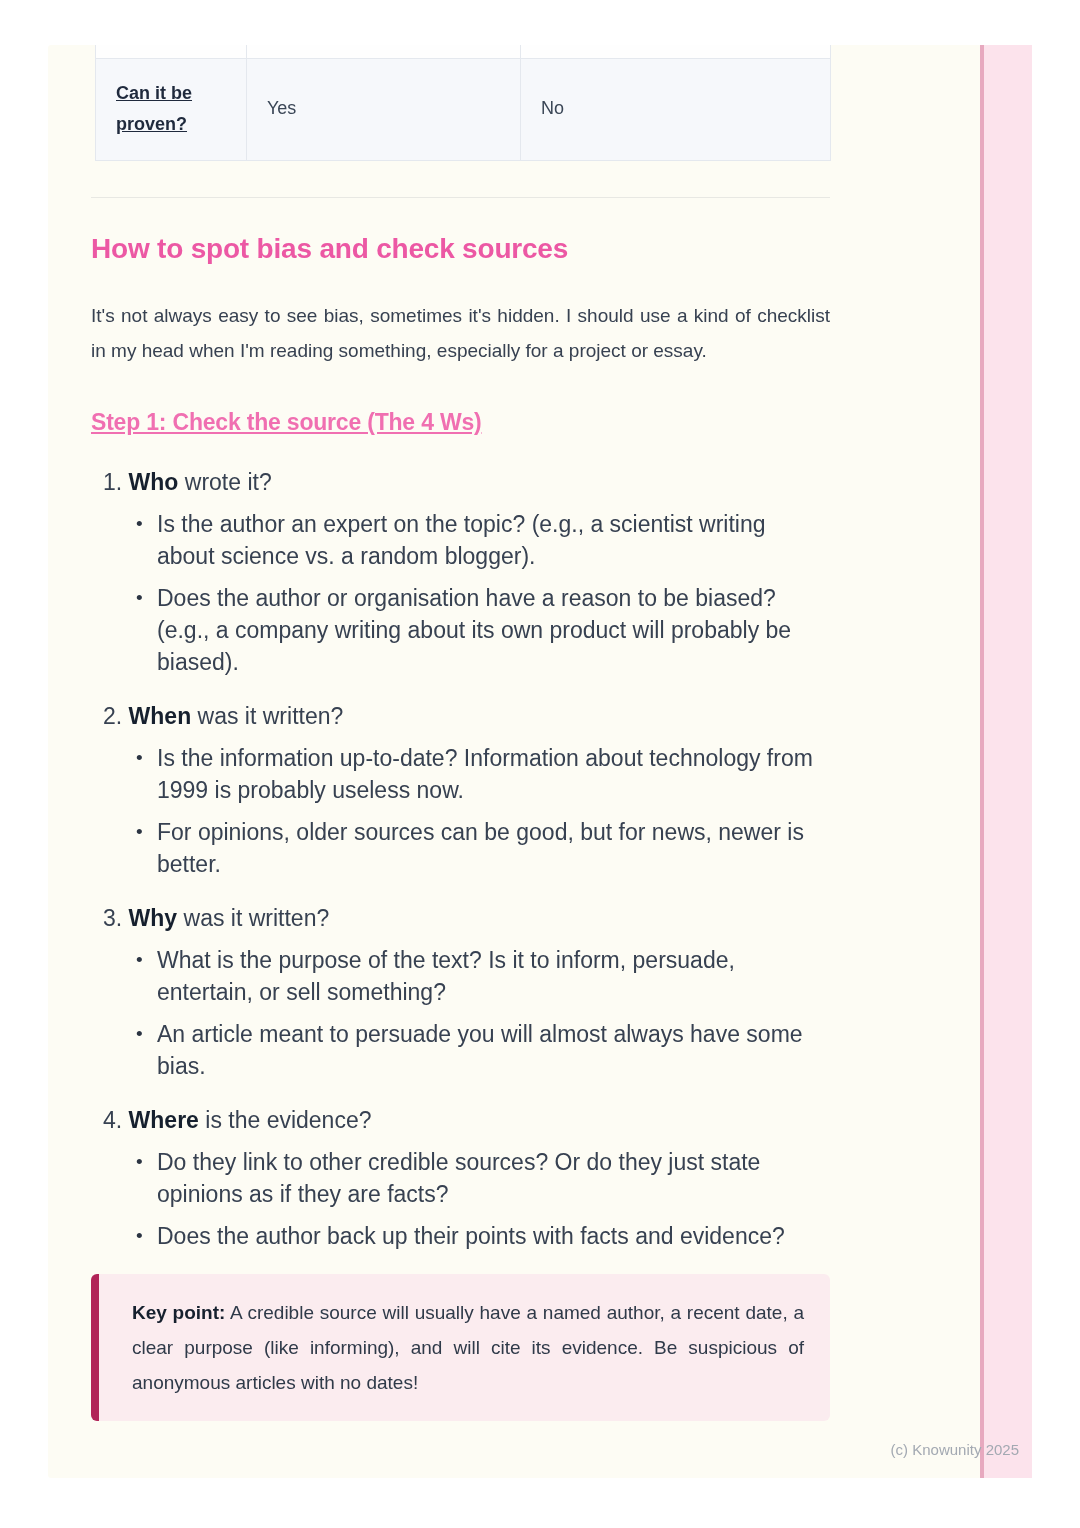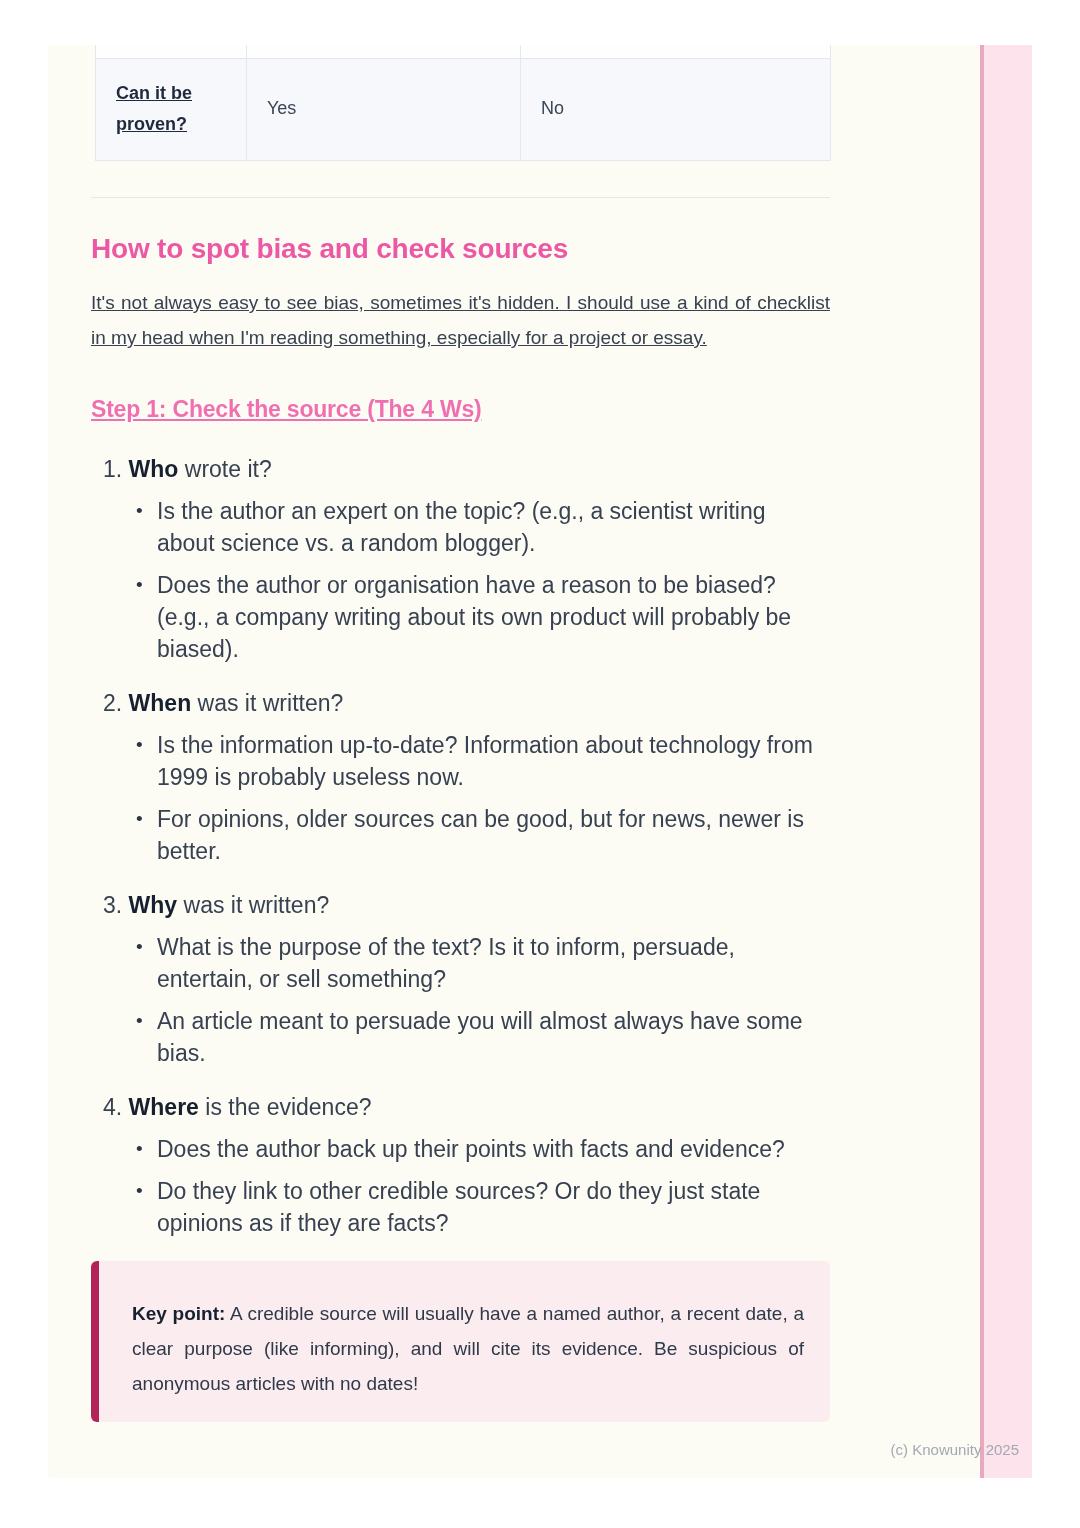--- a/index.html
+++ b/index.html
@@ -55,22 +55,22 @@
   tr.row-alt td, tr.row-alt th{height:102px;}
   tr.row-main td, tr.row-main th{height:105px;}
   th.rowhead{font-weight:bold;color:#1f2a3d;padding-left:19px;text-decoration:underline;}
   
   .divider{border:none;border-top:1px solid #e8e8e3;margin:36px 0 0 0;}
   h1.title{
     margin:34px 0 0 0;font-size:28px;line-height:1.2;
     color:var(--accent-pink);letter-spacing:-0.2px;
   }
   p.intro{
-    margin:20px 0 0 0;font-size:19px;line-height:35px;
-    color:var(--body-text);text-align:justify;text-decoration:underline;
+    margin:33px 0 0 0;font-size:19px;line-height:35px;
+    color:var(--body-text);text-align:justify;
   }
   h2.step{
     margin:41px 0 0 0;font-size:23px;line-height:1.2;
     color:var(--accent-pink-light);letter-spacing:-0.2px;text-decoration:underline;
   }
   
   .checklist{margin-top:29px;font-size:23px;color:var(--body-text);}
   .num-item{margin-bottom:22px;}
   .num-head{line-height:32px;padding-left:12px;}
   .num-head .num{color:var(--body-text);}
@@ -82,21 +82,21 @@
   }
   .sub-bullets li::before{
     content:"\2022";position:absolute;left:45px;top:0;
     color:#2b3442;font-size:19px;
   }
   
   .keypoint{
     margin-top:0;background:var(--keypoint-bg);
     border-left:8px solid var(--keypoint-border);
     border-radius:6px;box-sizing:border-box;
-    padding:35px 26px 21px 33px;
+    padding:21px 26px 21px 33px;
     font-size:19px;line-height:35px;color:#2f3a49;text-align:justify;
   }
   .keypoint b{color:var(--bold-text);}
   
   .footer{
     position:absolute;right:13px;bottom:20px;
     font-size:15px;color:var(--footer-text);z-index:2;
   }
 </style>
 </head>
@@ -157,22 +157,22 @@
         <div class="num-head"><span class="num">3.</span> <b>Why</b><span> was it written?</span></div>
         <ul class="sub-bullets">
           <li>What is the purpose of the text? Is it to inform, persuade, entertain, or sell something?</li>
           <li>An article meant to persuade you will almost always have some bias.</li>
         </ul>
       </div>
 
       <div class="num-item">
         <div class="num-head"><span class="num">4.</span> <b>Where</b><span> is the evidence?</span></div>
         <ul class="sub-bullets">
+          <li>Do they link to other credible sources? Or do they just state opinions as if they are facts?</li>
           <li>Does the author back up their points with facts and evidence?</li>
-          <li>Do they link to other credible sources? Or do they just state opinions as if they are facts?</li>
         </ul>
       </div>
 
     </div>
 
     <div class="keypoint">
       <b>Key point:</b><span> A credible source will usually have a named author, a recent date, a clear purpose (like informing), and will cite its evidence. Be suspicious of anonymous articles with no dates!</span>
     </div>
 
   </div>

